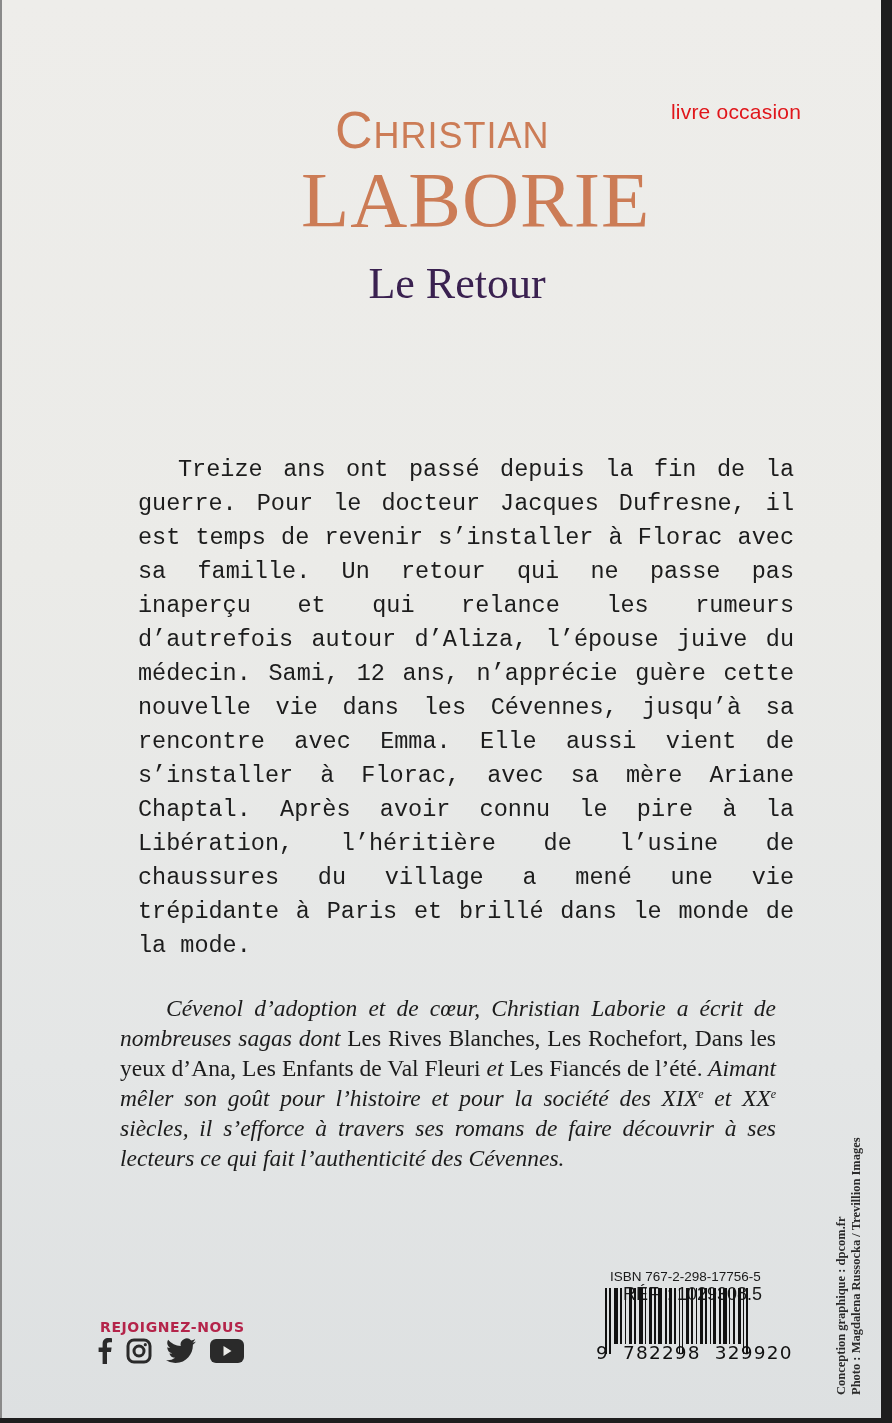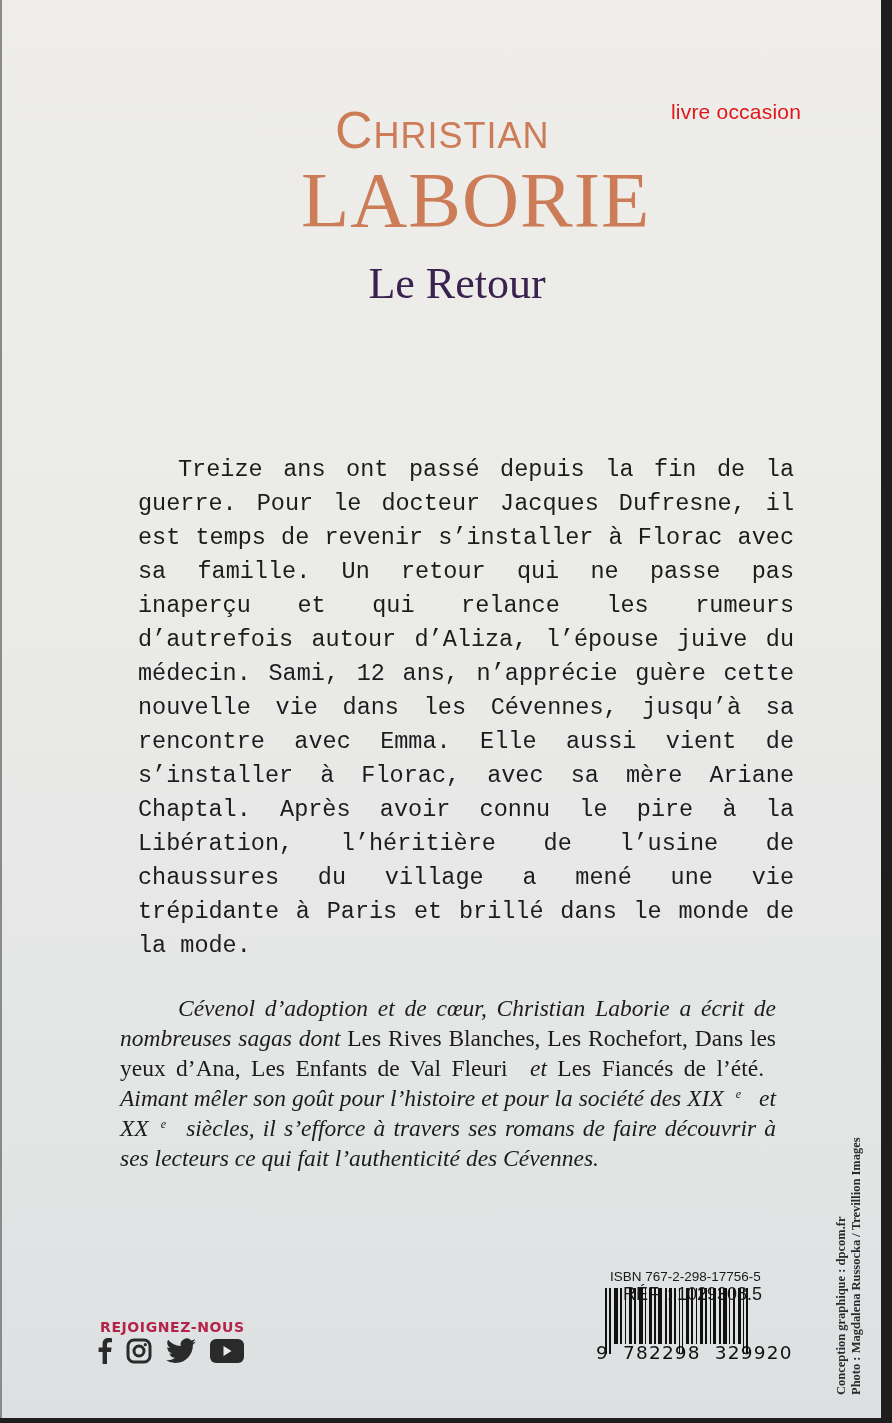--- a/index.html
+++ b/index.html
@@ -85,21 +85,21 @@
     left: 118px;
     top: 993px;
     width: 656px;
     font-family: "Liberation Serif", serif;
     font-size: 23.5px;
     line-height: 30px;
     color: #1c1c1c;
     text-align: justify;
     text-indent: 46px;
   }
-  .bio i { font-style: italic; margin-left: 12px; }
+  .bio i { font-style: italic; }
   .bio .roman { font-style: normal; }
   sup { font-size: 12px; vertical-align: 8px; line-height: 0; }
 
   .ref {
     position: absolute;
     left: 621px;
     top: 1245px;
     font-family: "Liberation Sans", sans-serif;
     font-size: 18px;
     color: #1a1a1a;

